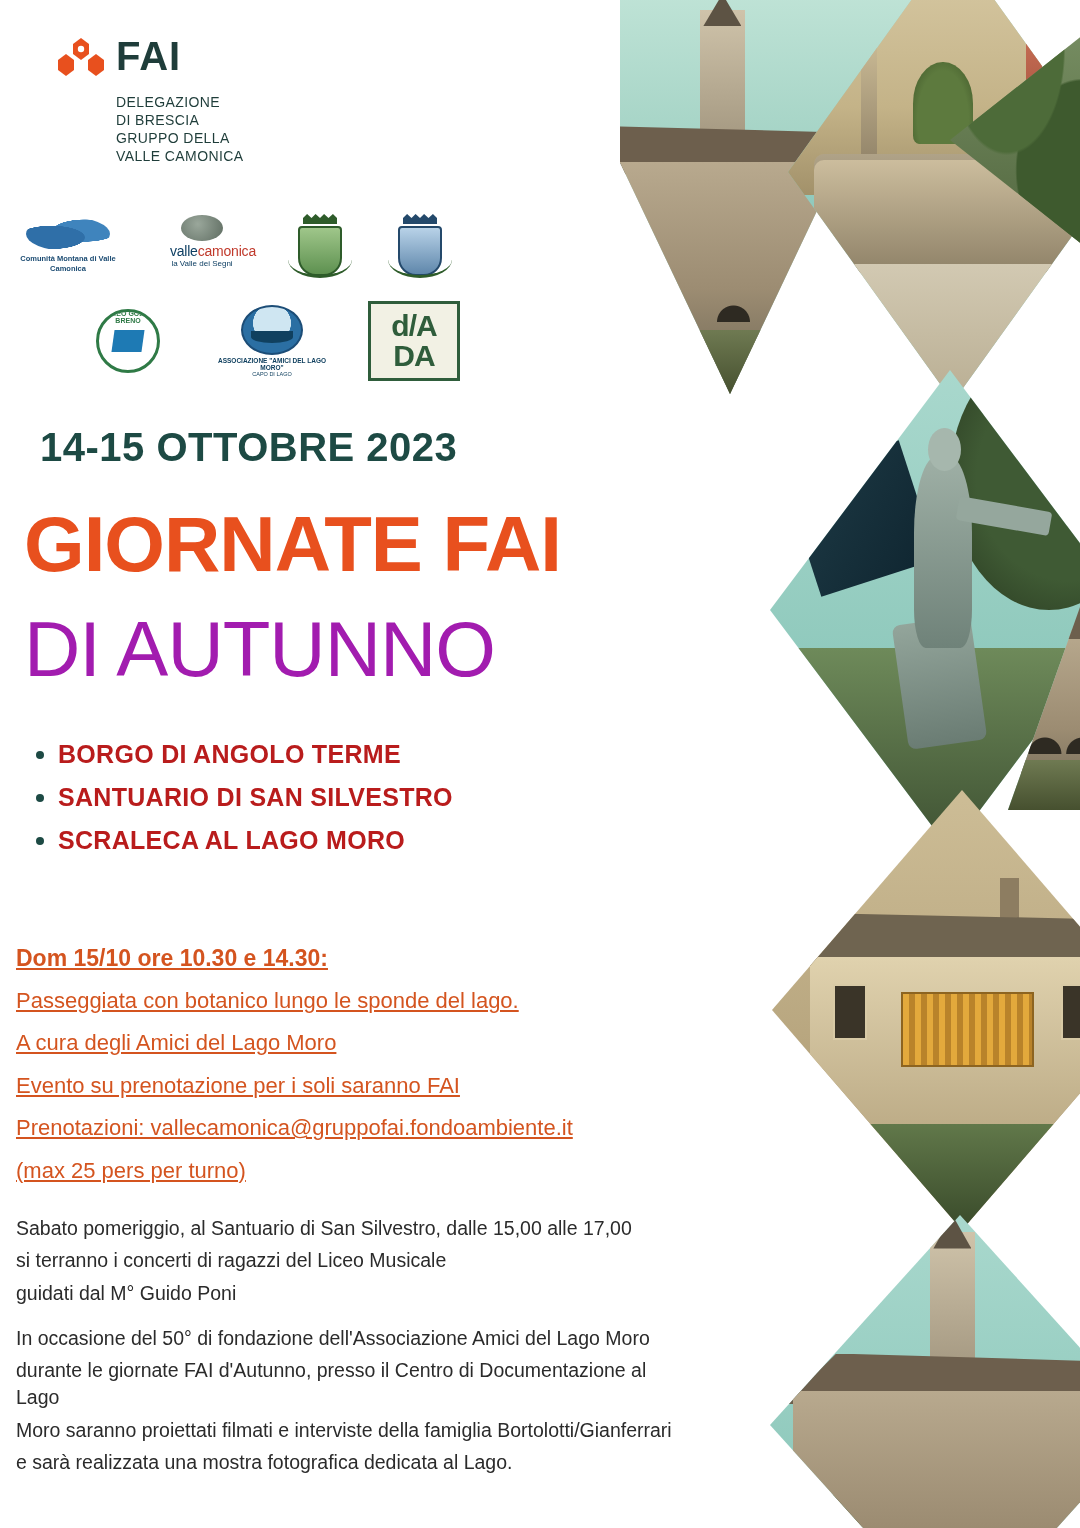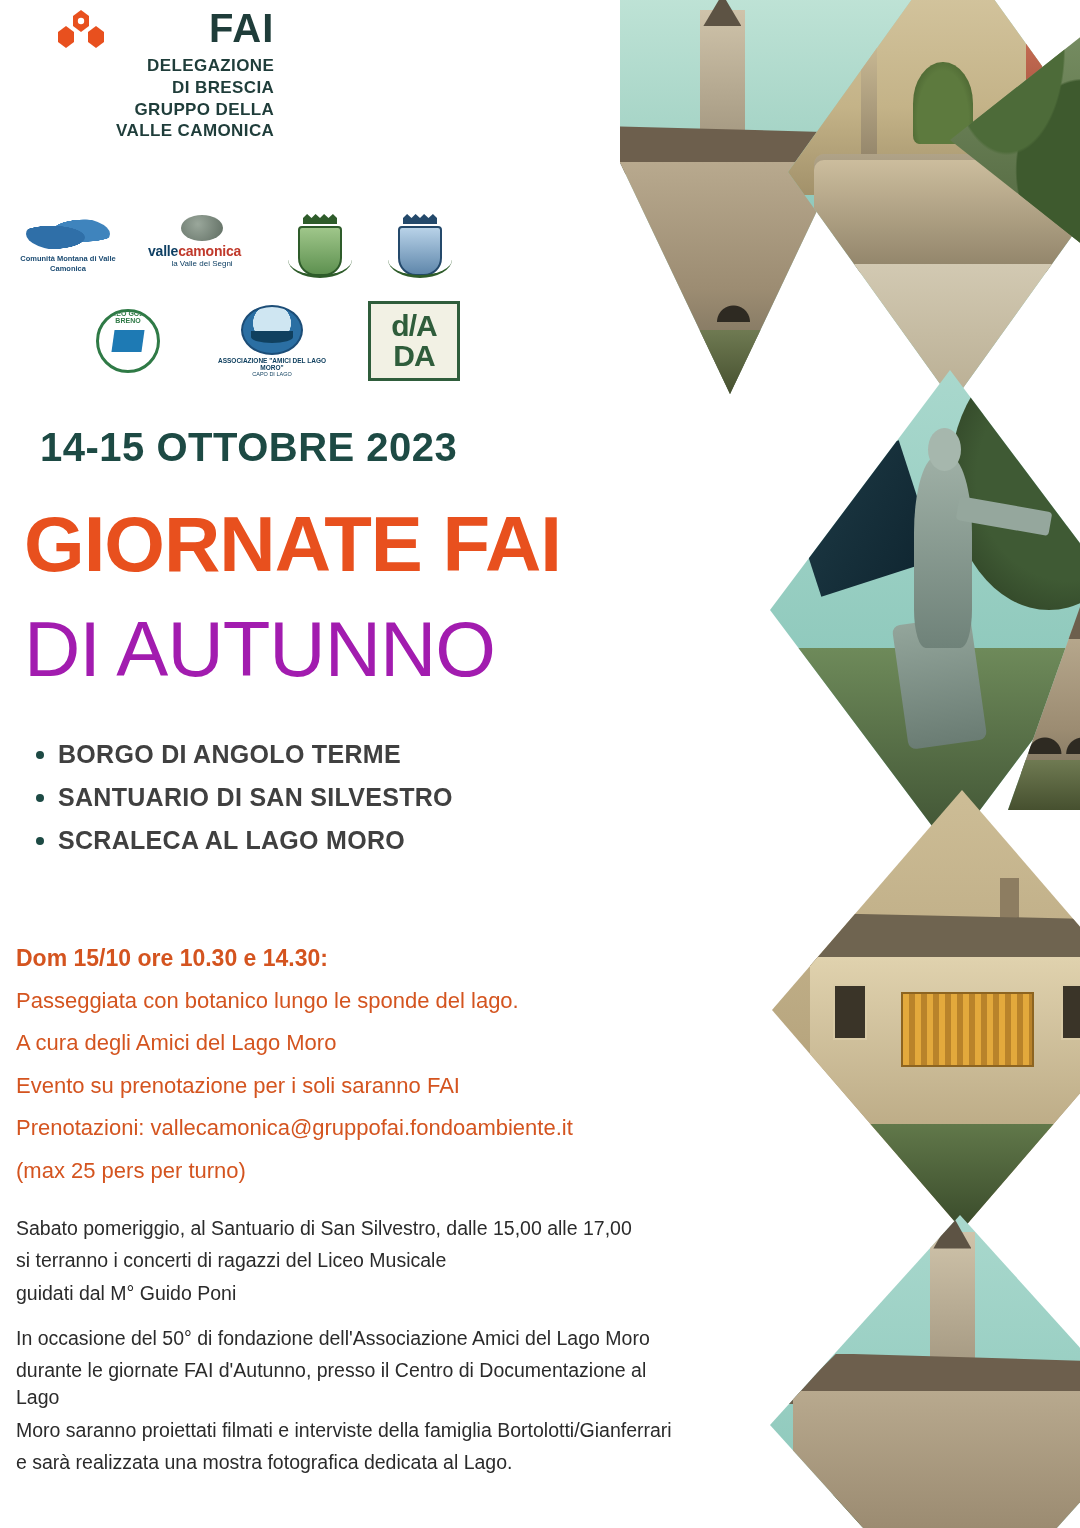--- a/index.html
+++ b/index.html
@@ -183,41 +183,40 @@
     left: 0; top: 0;
     width: 640px;
     height: 1528px;
     padding: 0;
   }
 
   
   .fai-logo {
     position: absolute;
     left: 58px;
-    top: 8px;
+    top: 36px;
     display: flex;
     align-items: flex-start;
-    text-align: right;
   }
   .fai-mark {
     width: 46px; height: 48px;
     margin-right: 12px;
     position: relative;
   }
   .fai-text-wrap { line-height: 1; }
   .fai-word {
     font-size: 40px;
     font-weight: bold;
     letter-spacing: 1px;
     color: #1f3d3a;
   }
   .fai-sub {
-    margin-top: 7px;
-    font-size: 17px;
-    font-weight: bold;
+    margin-top: 18px;
+    font-size: 14px;
+    font-weight: normal;
     letter-spacing: .4px;
     color: #1f3d3a;
     line-height: 1.28;
     text-transform: uppercase;
   }
 
   
   .partners {
     position: absolute;
     left: 10px;
@@ -250,21 +249,21 @@
     border-radius: 50%;
   }
   .pl-comunita .cap { margin-top:3px; font-weight:bold; font-size:7.5px; line-height:1.25; }
 
   .pl-valle { width: 108px; height: 60px; display:block; }
   .pl-valle .stone {
     width: 42px; height: 26px; border-radius: 50%;
     background: radial-gradient(circle at 40% 35%, #9aa79b, #5d6b60);
     margin: 0 auto 2px auto;
   }
-  .pl-valle .vc1 { font-size: 14px; font-weight: bold; color:#0e3f63; text-align:left; letter-spacing:-.2px;}
+  .pl-valle .vc1 { font-size: 14px; font-weight: normal; color:#0e3f63; text-align:right; letter-spacing:-.2px;}
   .pl-valle .vc1 em { font-style:normal; color:#c0392b; }
   .pl-valle .vc2 { font-size: 8px; color:#0e3f63; text-align:center; }
 
   .pl-crest { width: 72px; height: 80px; }
   .crest-shield {
     width: 40px; height: 46px;
     background: linear-gradient(180deg,#9fc68a,#5e9150);
     border: 2px solid #2e5c2a;
     border-radius: 4px 4px 18px 18px;
     position: relative;
@@ -352,21 +351,21 @@
     color: #a21caf;
     letter-spacing: -1px;
     line-height: 1;
   }
 
   ul.sites {
     position: absolute;
     left: 24px; top: 740px;
     margin: 0; padding: 0 0 0 34px;
     list-style: none;
-    color: #404040;
+    color: #b91c1c;
   }
   ul.sites li {
     position: relative;
     font-size: 25px;
     font-weight: bold;
     letter-spacing: .3px;
     margin-bottom: 14px;
   }
   ul.sites li:before {
     content: "";
@@ -375,20 +374,21 @@
     width: 8px; height: 8px;
     background: #1d4a44;
     border-radius: 50%;
   }
 
   .orange-block {
     position: absolute;
     left: 16px; top: 945px;
     width: 620px;
     color: #d4541f;
+    text-decoration: underline;
   }
   .orange-block .lead {
     font-size: 23px;
     font-weight: bold;
     margin-bottom: 16px;
   }
   .orange-block p {
     margin: 0 0 16px 0;
     font-size: 22px;
     line-height: 1.2;

